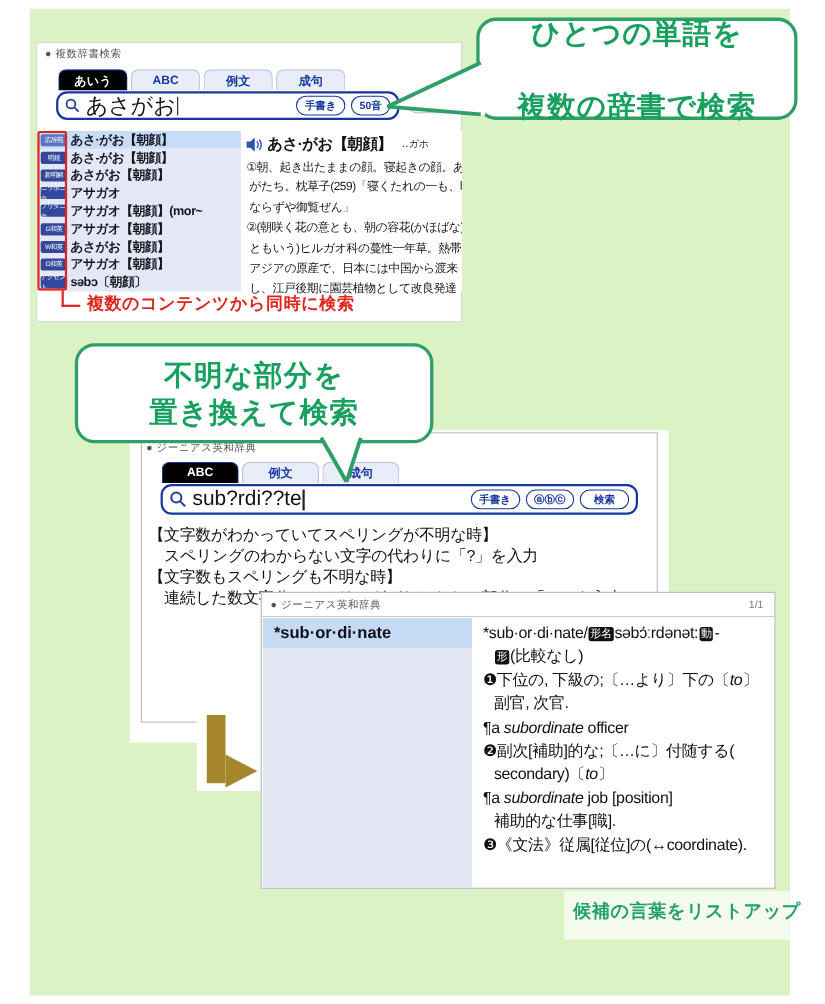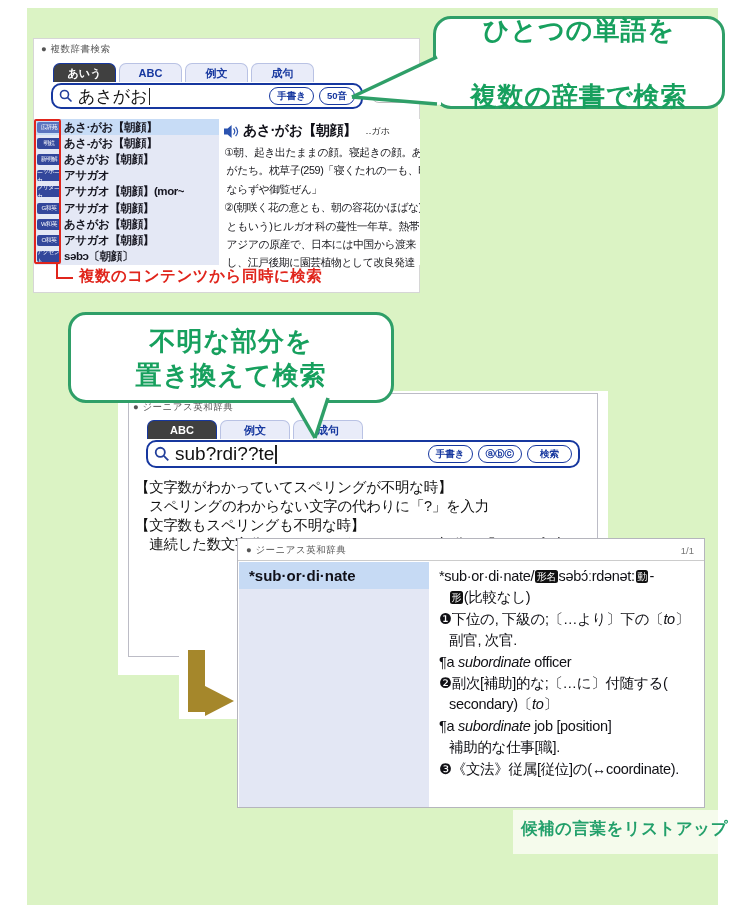--- a/index.html
+++ b/index.html
@@ -7,24 +7,24 @@
   .page { position:relative; width:750px; height:913px; background:#ffffff; overflow:hidden; }
   .green-bg { position:absolute; left:27px; top:8px; width:691px; height:897px; background:#dbf3c4; }
 
   
   .window { position:absolute; background:#fff; }
   .win-label { font-size:9.5px; color:#555; letter-spacing:0.5px; }
   .tabs { position:absolute; display:flex; gap:3px; }
   .tab { width:63px; height:19px; font-size:11px; font-weight:bold; color:#16379f;
          background:#e9ecf9; border:1px solid #b9c2e4; border-bottom:none;
          border-radius:7px 7px 0 0; display:flex; align-items:center; justify-content:center; }
-  .tab.active { background:#404040; color:#fff; border-color:#16379f; }
+  .tab.active { background:#000000; color:#fff; border-color:#16379f; }
   .searchbox { position:absolute; background:#fff; border:2px solid #16379f; border-radius:10px;
                display:flex; align-items:center; padding:0 6px; }
-  .searchval { font-size:17px; color:#111; margin-left:5px; white-space:pre; }
+  .searchval { font-size:20px; color:#111; margin-left:5px; white-space:pre; }
   .caret { display:inline-block; width:1.5px; height:17px; background:#222; margin-left:1px; vertical-align:-3px; }
   .pill { border:1.5px solid #16379f; border-radius:9px; background:#fff; color:#16379f;
           font-size:9.5px; font-weight:bold; padding:1.5px 7px; margin-left:5px; white-space:nowrap; }
   .pills { margin-left:auto; display:flex; align-items:center; }
 
   
   #w1 { left:33px; top:38px; width:387px; height:255px; border:1px solid #d6d6d6; z-index:1; }
   #w1 .win-label { position:absolute; left:7px; top:4px; }
   #w1 .tabs { left:19px; top:24px; }
   #w1 .searchbox { left:17px; top:44px; width:312px; height:26px; }

